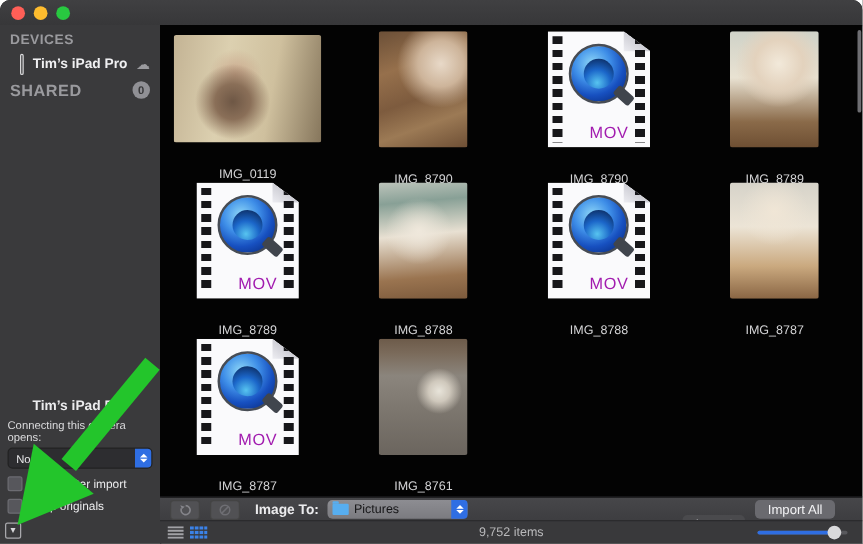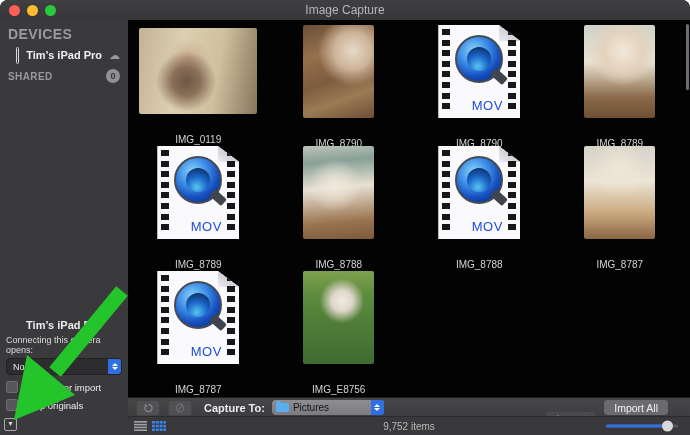--- a/index.html
+++ b/index.html
@@ -11,28 +11,28 @@
             display:flex;align-items:center;}
   #titlebar .title{position:absolute;left:0;right:0;text-align:center;
             color:#b6b6b8;font-size:12px;font-weight:400;}
   .tl{width:11px;height:11px;border-radius:50%;margin-left:7px;}
   .tl.red{background:var(--tl-red);margin-left:9px;}
   .tl.yellow{background:var(--tl-yellow);}
   .tl.green{background:var(--tl-green);}
   
   #sidebar{position:absolute;top:20px;left:0;width:128px;bottom:0;background:#3a3a3c;
            border-right:1px solid #232325;color:#e6e6e8;}
-  .side-header{color:#9a9a9e;font-size:14px;font-weight:700;letter-spacing:.4px;
+  .side-header{color:#9a9a9e;font-size:11px;font-weight:700;letter-spacing:.4px;
                padding:6px 0 2px 8px;}
   .device-row{display:flex;align-items:center;height:22px;padding-left:16px;gap:7px;}
   .ipad{width:11px;height:15px;border:1.5px solid #d8d8da;border-radius:2.5px;}
   .device-name{font-size:11px;font-weight:700;color:#f0f0f2;flex:1;white-space:nowrap;}
   .cloud{color:#9a9a9e;font-size:11px;margin-right:8px;}
   .shared-row{display:flex;align-items:center;height:20px;padding-left:8px;}
-  .shared-label{color:#9a9a9e;font-size:10px;font-weight:700;letter-spacing:.4px;flex:1;}
+  .shared-label{color:#9a9a9e;font-size:13px;font-weight:700;letter-spacing:.4px;flex:1;}
   .badge{width:14px;height:14px;border-radius:50%;background:#909095;color:#38383a;
          font-size:9px;font-weight:700;display:flex;align-items:center;justify-content:center;
          margin-right:8px;}
   
   #devpanel{position:absolute;left:0;right:0;bottom:0;padding:0 0 2px 0;}
   .devpanel-title{text-align:center;font-size:11px;font-weight:700;color:#ececee;margin:2px 0 4px;}
   .connect-label{font-size:9px;color:#dcdcde;margin:0 0 3px 6px;}
   .popup{position:relative;margin:0 6px;height:15px;background:#2d2d30;border-radius:4px;
          display:flex;align-items:center;border:1px solid #222;}
   .popup .popup-text{font-size:9px;color:#e8e8ea;padding-left:6px;flex:1;}
@@ -91,21 +91,21 @@
   .strip.left{left:4px;}
   .strip.right{right:4px;}
   .qlogo{position:absolute;left:50%;top:10px;transform:translateX(-50%);
          width:44px;height:44px;border-radius:50%;border:2px solid #474c54;
          background:radial-gradient(circle at 38% 32%,#8fd8f8 0%,#3f8fe8 35%,#1750c0 62%,#0a2f86 88%);}
   .qlogo::after{content:"";position:absolute;inset:10px;border-radius:50%;
          background:radial-gradient(circle at 45% 80%,#57c4f0 0%,#1b66c9 45%,#0b2a5e 90%);}
   .qlogo::before{content:"";position:absolute;width:16px;height:9px;background:#40454d;
          right:-6px;bottom:0px;transform:rotate(42deg);border-radius:2px;z-index:2;}
   .mov-text{position:absolute;bottom:5px;left:16px;right:0;text-align:center;
-            color:#1d4ed8;font-size:13px;letter-spacing:.5px;margin-top:21px;}
+            color:#a21caf;font-size:13px;letter-spacing:.5px;margin-top:21px;}
   
   .scrollbar{position:absolute;top:4px;right:1px;width:3px;height:66px;background:#6e6e72;border-radius:2px;}
   
   #toolbar{position:absolute;left:128px;right:0;bottom:18px;height:19px;
            background:linear-gradient(#47474a,#3d3d40);border-top:1px solid #1d1d1f;
            display:flex;align-items:center;}
   .tbtn{width:22px;height:14px;background:#515154;border:1px solid #444;border-radius:3px;
         margin-left:8px;display:flex;align-items:center;justify-content:center;color:#85858a;font-size:10px;}
   .tbtn svg{display:block;}
   .import-to{color:#ebebed;font-size:11px;font-weight:600;margin:0 7px 0 12px;}
@@ -133,21 +133,20 @@
 </style>
 </head>
 <body>
 
 <div id="window">
 
   <div id="titlebar">
     <div class="tl red"></div>
     <div class="tl yellow"></div>
     <div class="tl green"></div>
-    <div class="title">Image Capture</div>
   </div>
 
   <div id="sidebar">
     <div class="side-header">DEVICES</div>
     <div class="device-row">
       <span class="ipad"></span>
       <span class="device-name">Tim’s iPad Pro</span>
       <span class="cloud">☁</span>
     </div>
     <div class="shared-row">
@@ -252,42 +251,42 @@
               <div class="strip left"></div>
               <div class="strip right"></div>
               <div class="qlogo"></div>
               <div class="mov-text">MOV</div>
             </div>
           </div>
           <div class="cell-label">IMG_8787</div>
         </div>
         <div class="cell">
           <div class="thumb-wrap">
-            <div class="photo s8756"></div>
-          </div>
-          <div class="cell-label">IMG_E8756</div>
+            <div class="photo s8761"></div>
+          </div>
+          <div class="cell-label">IMG_8761</div>
         </div>
       </div>
     <div class="scrollbar"></div>
   </div>
 
   <div id="toolbar">
     <div class="tbtn">
       <svg width="11" height="10" viewBox="0 0 11 10">
         <path d="M5.5 1.5 A3.6 3.6 0 1 1 2.2 3.6" fill="none" stroke="#85858a" stroke-width="1.3"></path>
         <path d="M1.2 1.2 L2.6 4.2 L4.8 2.4 Z" fill="#85858a"></path>
       </svg>
     </div>
     <div class="tbtn">
       <svg width="10" height="10" viewBox="0 0 10 10">
         <circle cx="5" cy="5" r="3.8" fill="none" stroke="#6e6e73" stroke-width="1.2"></circle>
         <line x1="2.3" y1="7.7" x2="7.7" y2="2.3" stroke="#6e6e73" stroke-width="1.2"></line>
       </svg>
     </div>
-    <span class="import-to">Capture To:</span>
+    <span class="import-to">Image To:</span>
     <div class="dest-popup">
       <span class="folder"></span>
       <span class="dest-text">Pictures</span>
       <span class="stepper">
           <i class="up"></i>
           <i class="down"></i>
         </span>
     </div>
     <div class="btn import">Import</div>
     <div class="btn import-all">Import All</div>

